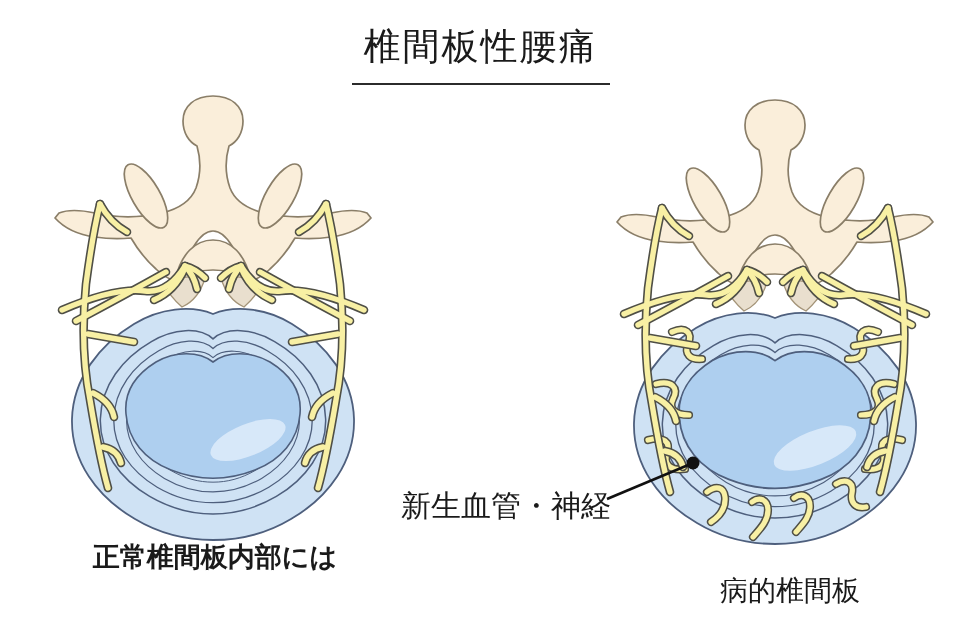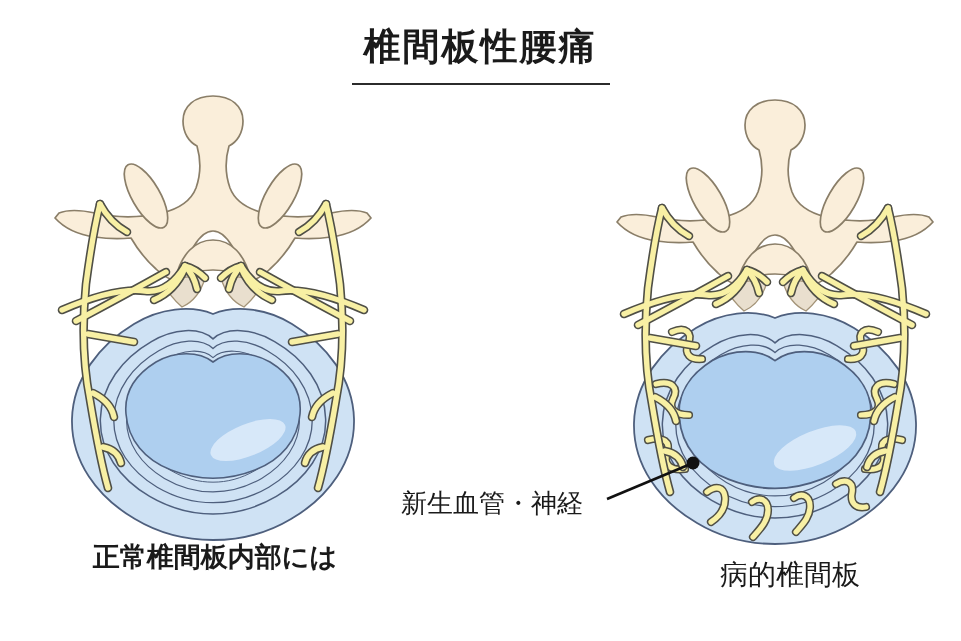--- a/index.html
+++ b/index.html
@@ -3,30 +3,30 @@
 <meta charset="utf-8">
 <style>
   html,body{margin:0;padding:0;}
   body{
     width:961px;height:641px;position:relative;background:#ffffff;
     font-family:"Liberation Sans","DejaVu Sans",sans-serif;color:var(--ink,#1a1a1a);
     overflow:hidden;
   }
   .title-wrap{position:absolute;top:22px;left:0;width:961px;text-align:center;}
   .title{
-    display:inline-block;font-size:37px;font-weight:700;letter-spacing:2px;
+    display:inline-block;font-size:37px;font-weight:400;letter-spacing:2px;
     border-bottom:2px solid #2b2b2b;padding:0 12px 11px 12px;color:var(--ink);
   }
   .illus{position:absolute;width:330px;height:460px;}
   #illus-left{left:48px;top:88px;}
   #illus-right{left:610px;top:92px;}
   .caption{position:absolute;text-align:center;color:var(--ink);}
   #caption-left{left:25px;top:534px;width:380px;font-size:27px;line-height:46px;font-weight:bold;}
-  #caption-right{left:640px;top:556px;width:300px;font-size:28px;}
-  #callout-label{position:absolute;left:401px;top:486px;font-size:26px;white-space:nowrap;}
+  #caption-right{left:640px;top:572px;width:300px;font-size:28px;}
+  #callout-label{position:absolute;left:401px;top:486px;font-size:30px;white-space:nowrap;}
   #callout-overlay{position:absolute;left:0;top:0;width:961px;height:641px;pointer-events:none;}
 
   
   .bone{fill:var(--bone);stroke:var(--bone_outline);stroke-width:1.7;stroke-linejoin:round;}
   .tan{fill:var(--tan);stroke:var(--tan_outline);stroke-width:1.3;stroke-linejoin:round;}
   .disc-outer{fill:var(--disc_fill);stroke:var(--ring_line);stroke-width:1.8;}
   .ring{fill:none;stroke:var(--ring_line);stroke-width:1.7;}
   .nucleus{fill:var(--nucleus);stroke:var(--ring_line);stroke-width:1.6;}
   .highlight{fill:var(--highlight);stroke:none;opacity:.9;}
   .nerve-under use{stroke:var(--nerve_outline);stroke-width:8.6;fill:none;stroke-linecap:round;stroke-linejoin:round;}

